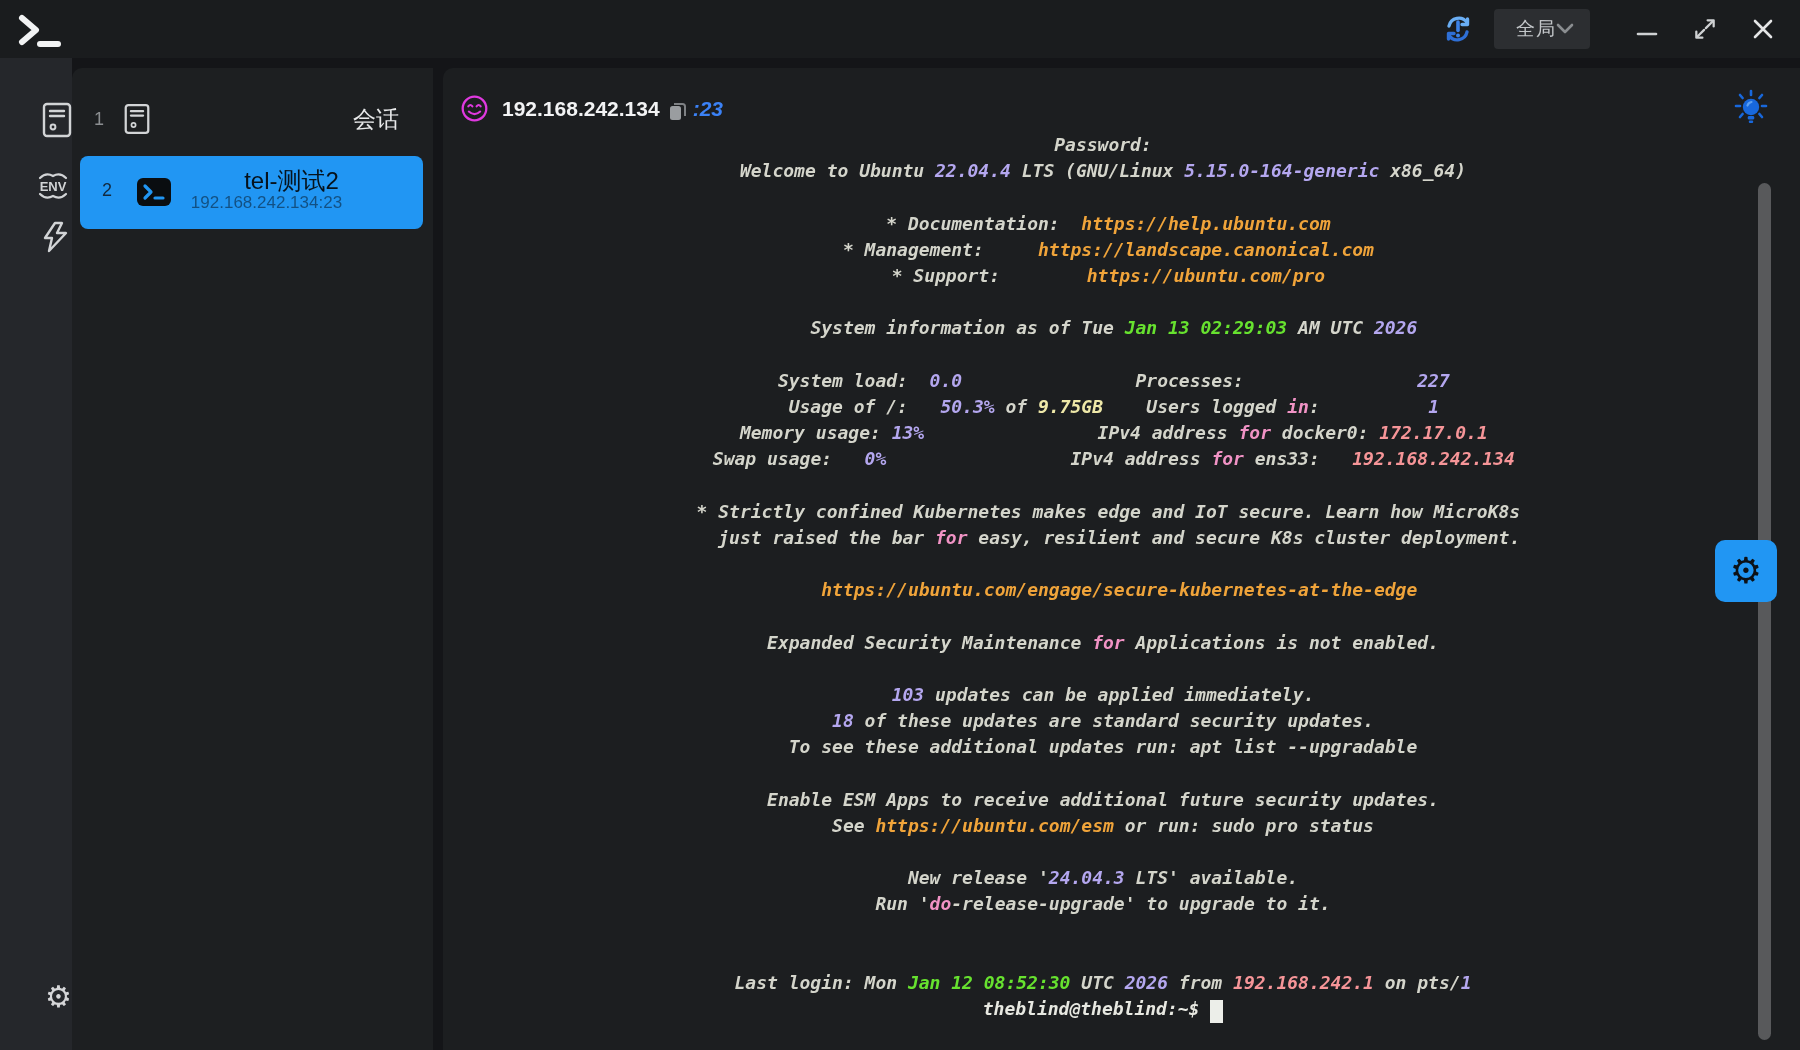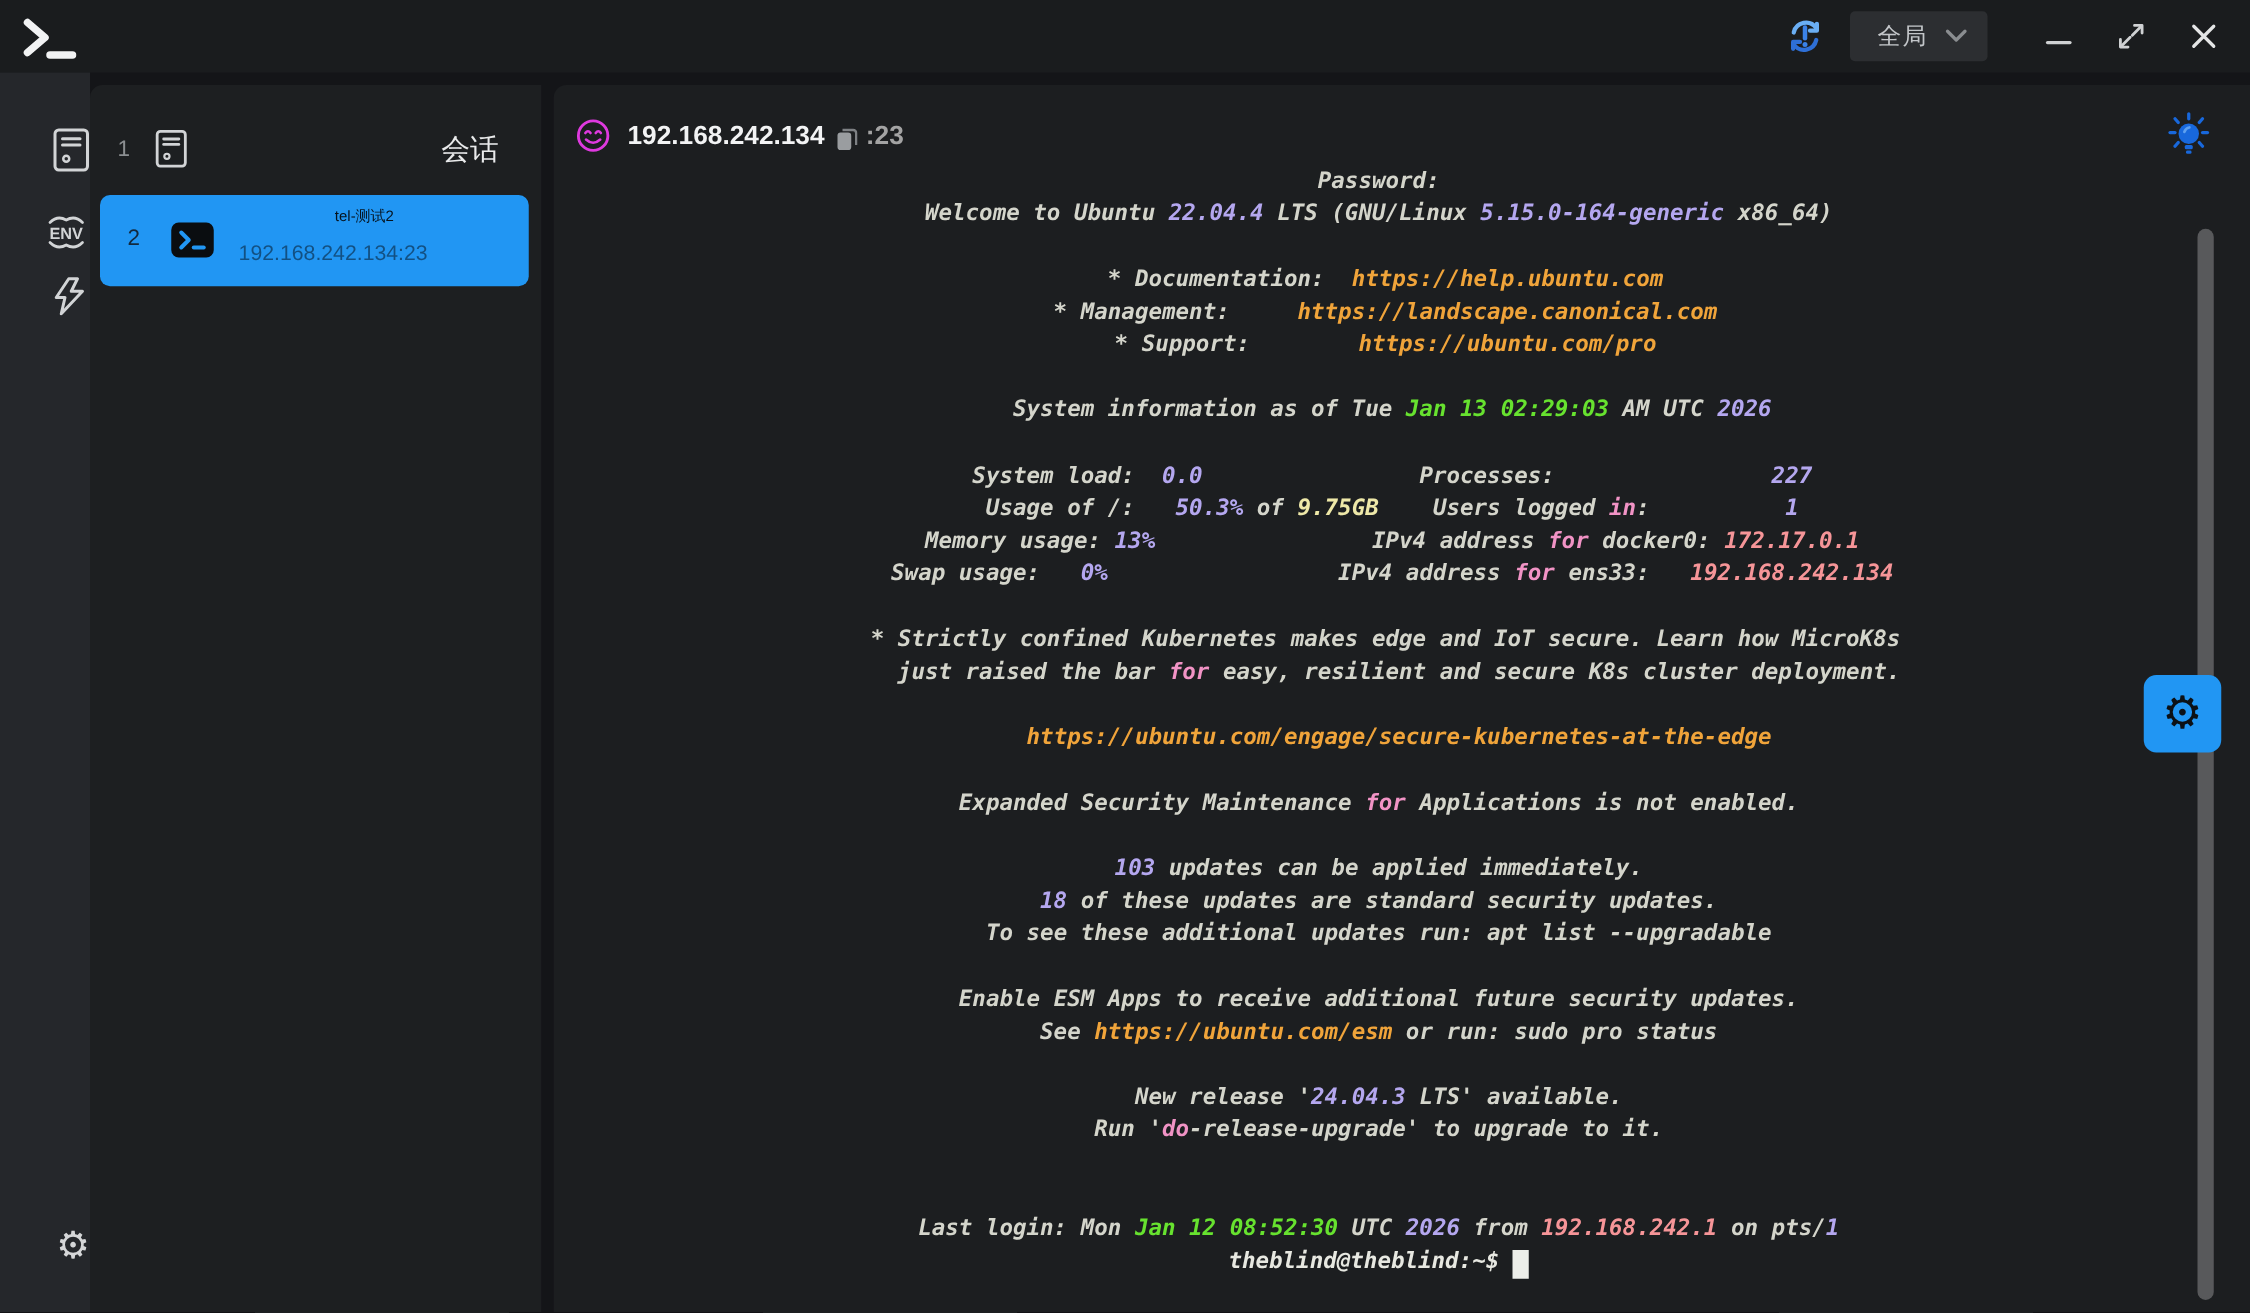--- a/index.html
+++ b/index.html
@@ -8,21 +8,21 @@
     position:relative; width:1800px; height:1050px; overflow:hidden;
     background:#141518; font-family:"Liberation Sans", sans-serif;
     -webkit-font-smoothing:antialiased;
   }
   
   .topbar { position:absolute; left:0; top:0; width:1800px; height:58px; background:#1a1c1e; }
   .logo { position:absolute; left:16px; top:11px; width:46px; height:38px; }
   .tb-right { position:absolute; right:0; top:0; height:58px; display:flex; align-items:center; }
   .sync-btn { width:44px; height:44px; display:flex; align-items:center; justify-content:center; margin-right:14px; cursor:pointer; }
   .global-btn {
-    display:flex; align-items:center; gap:14px; background:#2c2e31; border-radius:4px;
+    display:flex; align-items:center; background:#2c2e31; border-radius:4px;
     height:40px; padding:0 16px 0 22px; margin-right:28px; cursor:pointer;
   }
   .global-btn .lbl { color:#c3c6c9; font-size:19px; letter-spacing:1px; }
   .win-btn { width:58px; height:58px; display:flex; align-items:center; justify-content:center; cursor:pointer; }
   .win-btn:last-child { margin-right:8px; }
   
   .sidebar { position:absolute; left:0; top:58px; width:72px; height:992px; background:#25272b; }
   .side-icon { position:absolute; left:0; width:72px; display:flex; justify-content:flex-end; cursor:pointer; }
   .gear-glyph { font-size:30px; color:#d5d6d8; font-family:"DejaVu Sans", sans-serif; line-height:1; }
   
@@ -32,31 +32,31 @@
   }
   .group-row { position:absolute; left:0; top:28px; width:100%; height:46px; display:flex; align-items:center; cursor:pointer; }
   .group-row .idx { width:30px; margin-left:22px; color:#8b8e91; font-size:18px; }
   .group-row .g-label { position:absolute; right:34px; color:#e9eaeb; font-size:23px; }
   .session-item {
     position:absolute; left:8px; top:88px; width:343px; height:73px;
     background:var(--accent); border-radius:8px; cursor:pointer;
   }
   .session-item .idx { position:absolute; left:22px; top:24px; color:#13293d; font-size:18px; }
   .session-item .term-ic { position:absolute; left:56px; top:21px; }
-  .session-item .s-title { position:absolute; left:90px; right:10px; top:9px; text-align:center; color:#06121c; font-size:12px; }
+  .session-item .s-title { position:absolute; left:90px; right:10px; top:9px; text-align:center; color:#06121c; font-size:24px; }
   .session-item .s-sub { position:absolute; left:40px; right:10px; top:37px; text-align:center; color:rgba(8,24,38,0.55); font-size:17px; }
   
   .terminal-panel {
     position:absolute; left:443px; top:68px; width:1357px; height:982px;
     background:#1c1e20; border-top-left-radius:10px;text-align:center;
   }
   .term-header { position:absolute; left:17px; top:26px; display:flex; align-items:center; }
   .term-header .host { color:#f2f3f4; font-size:21px; font-weight:bold; margin-left:13px; }
   .term-header .copy-ic { margin:4px 7px 0 9px; cursor:pointer; }
-  .term-header .port { color:#a3a3a3; font-size:21px; font-weight:bold; }
+  .term-header .port { color:#3b82f6; font-size:21px; font-weight:bold;font-style:italic; }
   .bulb { position:absolute; right:30px; top:20px; cursor:pointer; }
   .term-output {
     position:absolute; left:10px; top:64px; width:1300px;
     font-family:"DejaVu Sans Mono", monospace; font-style:italic; font-weight:600;
     font-size:18px; color:var(--c-d); white-space:pre;
   }
   .tline { height:26.2px; line-height:26.2px; white-space:pre; }
   .c-n { color:var(--c-n); } .c-u { color:var(--c-u); } .c-g { color:var(--c-g); }
   .c-k { color:var(--c-k);margin-top:25px; } .c-i { color:var(--c-i); } .c-y { color:var(--c-y); }
   .c-p { color:var(--c-p); font-weight:700; }

